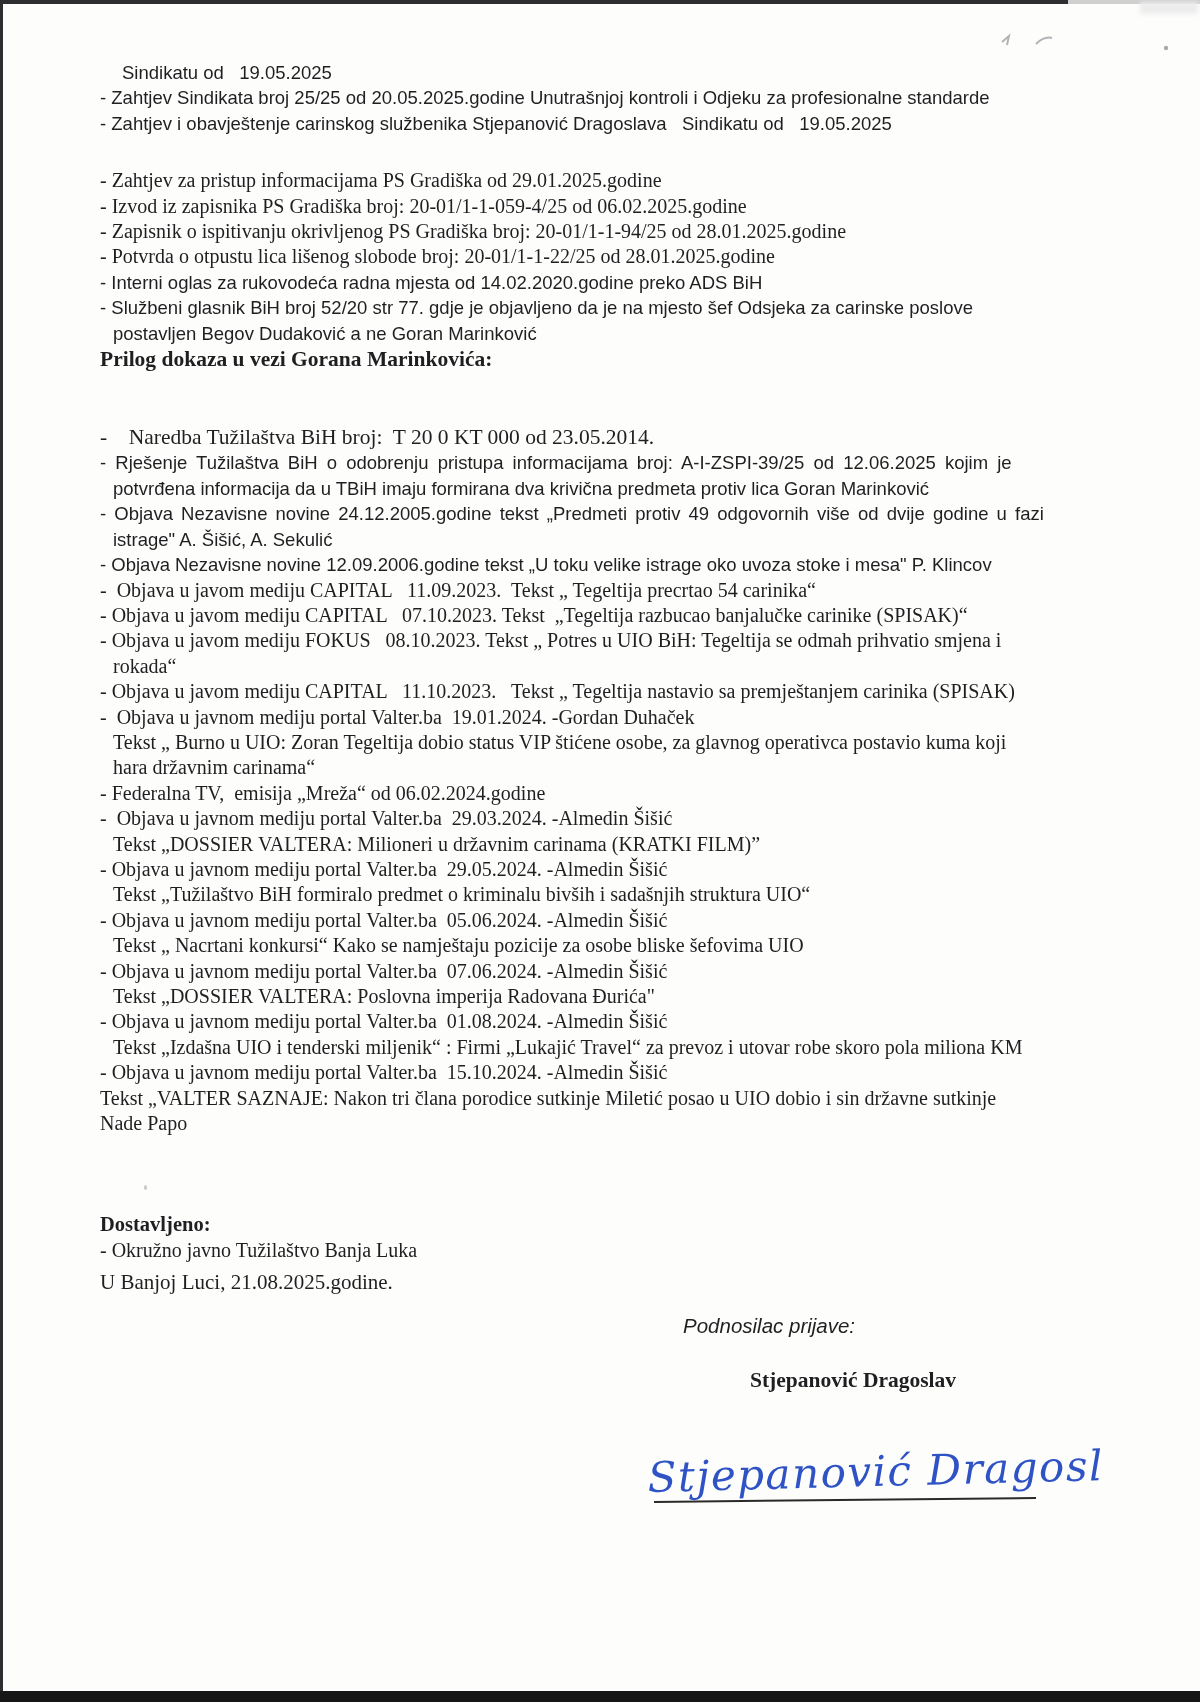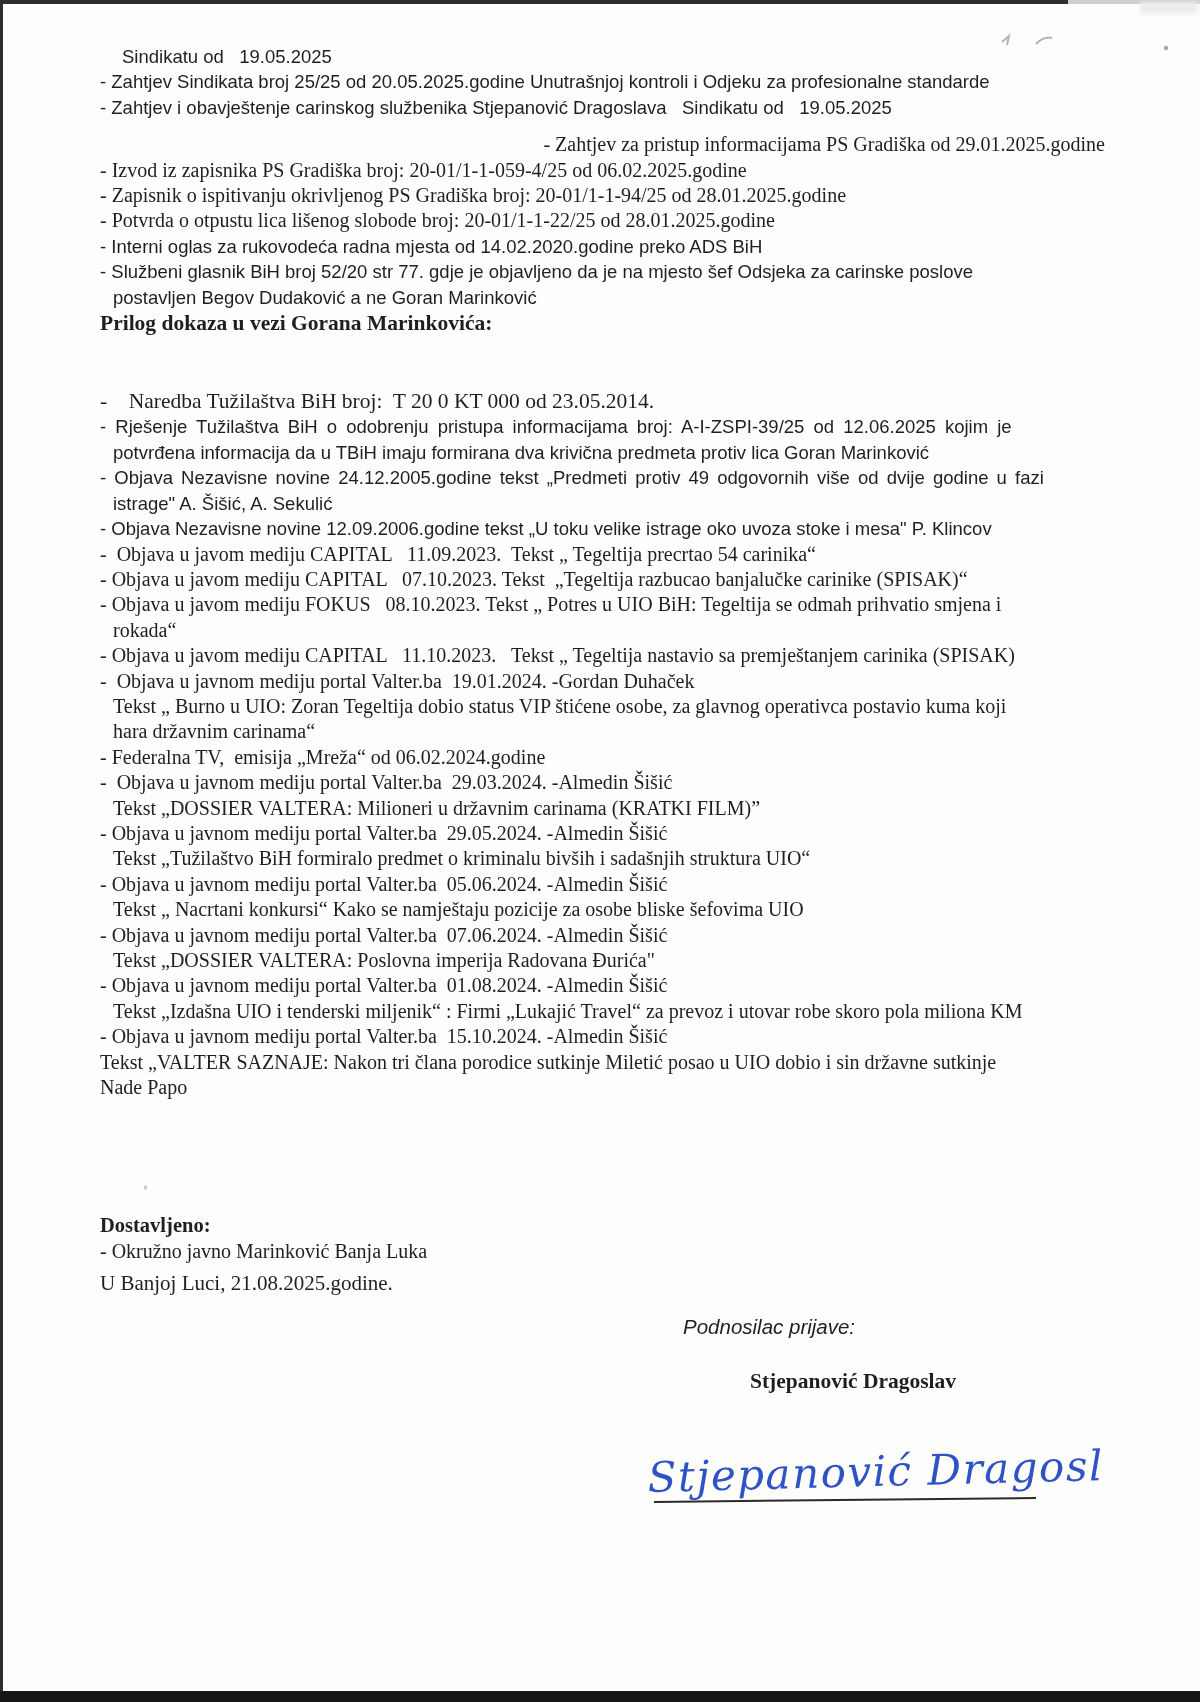--- a/index.html
+++ b/index.html
@@ -11,40 +11,40 @@
   }
   .page { position:absolute; inset:0; }
 
   
   .edge-top      { position:absolute; top:0; left:0; width:1068px; height:4px; background:var(--scan-edge,#2e2e30); }
   .edge-top-right{ position:absolute; top:0; left:1068px; right:0; height:4px; background:#cfcfcf; }
   .edge-smudge   { position:absolute; top:2px; left:1140px; width:58px; height:12px; background:#ececec; filter:blur(2px); }
   .edge-left     { position:absolute; top:0; left:0; width:3px; height:100%; background:var(--scan-edge,#2e2e30); }
   .edge-bottom   { position:absolute; bottom:0; left:0; right:0; height:11px; background:#161616; }
 
-  .content { position:absolute; left:100px; top:44px; width:1005px; }
+  .content { position:absolute; left:100px; top:60px; width:1005px; }
 
   .ln { line-height:25.4px; white-space:pre; }
   .sans  { font-family:"Liberation Sans", sans-serif;  font-size:18.5px; }
   .serif { font-family:"Liberation Serif", serif;      font-size:20px; }
   .big   { font-size:21.5px; }
   .ind1  { padding-left:13px; }
   .ind2  { padding-left:22px; }
 
   .heading {
     font-family:"Liberation Serif", serif;
     font-size:21.5px; font-weight:bold;
     line-height:27px; white-space:pre;
   }
   #evidence-list { margin-top:52px; }
 
   .delivery-title {
     font-family:"Liberation Serif", serif;
     font-size:20.5px; font-weight:bold;
-    margin-top:113px; line-height:25.4px;
+    margin-top:76px; line-height:25.4px;
   }
   .place-date {
     font-family:"Liberation Serif", serif;
     font-size:21px; margin-top:6px; line-height:26px;
   }
   .submitter-label {
     font-family:"Liberation Sans", sans-serif;
     font-size:20.5px; margin-top:18px; padding-left:583px; line-height:26px;font-style:italic;
   }
   .submitter-name {
@@ -83,21 +83,21 @@
     <circle cx="6" cy="6" r="2.2" fill="#a8a8ad"></circle>
   </svg>
   <div class="speck" style="left:144px; top:1185px;"></div>
 
   <div class="content">
 
     <div id="intro-list">
         <div class="ln sans ind2">Sindikatu od   19.05.2025</div>
         <div class="ln sans">- Zahtjev Sindikata broj 25/25 od 20.05.2025.godine Unutrašnjoj kontroli i Odjeku za profesionalne standarde</div>
         <div class="ln sans">- Zahtjev i obavještenje carinskog službenika Stjepanović Dragoslava   Sindikatu od   19.05.2025</div>
-        <div class="ln serif" style="margin-top: 12px; text-align: right;">- Zahtjev za pristup informacijama PS Gradiška od 29.01.2025.godine</div>
+        <div class="ln serif" style="margin-top: 32px;">- Zahtjev za pristup informacijama PS Gradiška od 29.01.2025.godine</div>
         <div class="ln serif">- Izvod iz zapisnika PS Gradiška broj: 20-01/1-1-059-4/25 od 06.02.2025.godine</div>
         <div class="ln serif">- Zapisnik o ispitivanju okrivljenog PS Gradiška broj: 20-01/1-1-94/25 od 28.01.2025.godine</div>
         <div class="ln serif">- Potvrda o otpustu lica lišenog slobode broj: 20-01/1-1-22/25 od 28.01.2025.godine</div>
         <div class="ln sans">- Interni oglas za rukovodeća radna mjesta od 14.02.2020.godine preko ADS BiH</div>
         <div class="ln sans">- Službeni glasnik BiH broj 52/20 str 77. gdje je objavljeno da je na mjesto šef Odsjeka za carinske poslove</div>
         <div class="ln sans ind1">postavljen Begov Dudaković a ne Goran Marinković</div>
       </div>
 
     <div class="heading">Prilog dokaza u vezi Gorana Marinkovića:</div>
 
@@ -127,21 +127,21 @@
         <div class="ln serif ind1">Tekst „DOSSIER VALTERA: Poslovna imperija Radovana Đurića"</div>
         <div class="ln serif">- Objava u javnom mediju portal Valter.ba  01.08.2024. -Almedin Šišić</div>
         <div class="ln serif ind1">Tekst „Izdašna UIO i tenderski miljenik“ : Firmi „Lukajić Travel“ za prevoz i utovar robe skoro pola miliona KM</div>
         <div class="ln serif">- Objava u javnom mediju portal Valter.ba  15.10.2024. -Almedin Šišić</div>
         <div class="ln serif">Tekst „VALTER SAZNAJE: Nakon tri člana porodice sutkinje Miletić posao u UIO dobio i sin državne sutkinje</div>
         <div class="ln serif">Nade Papo</div>
       </div>
 
     <div class="delivery-title">Dostavljeno:</div>
     <div id="delivery-list">
-        <div class="ln serif">- Okružno javno Marinković Banja Luka</div>
+        <div class="ln serif">- Okružno javno Tužilaštvo Banja Luka</div>
       </div>
 
     <div class="place-date">U Banjoj Luci, 21.08.2025.godine.</div>
 
     <div class="submitter-label">Podnosilac prijave:</div>
     <div class="submitter-name">Stjepanović Dragoslav</div>
   </div>
 
   <div class="signature-wrap">
     <svg width="460" height="120" viewBox="0 0 460 120">

